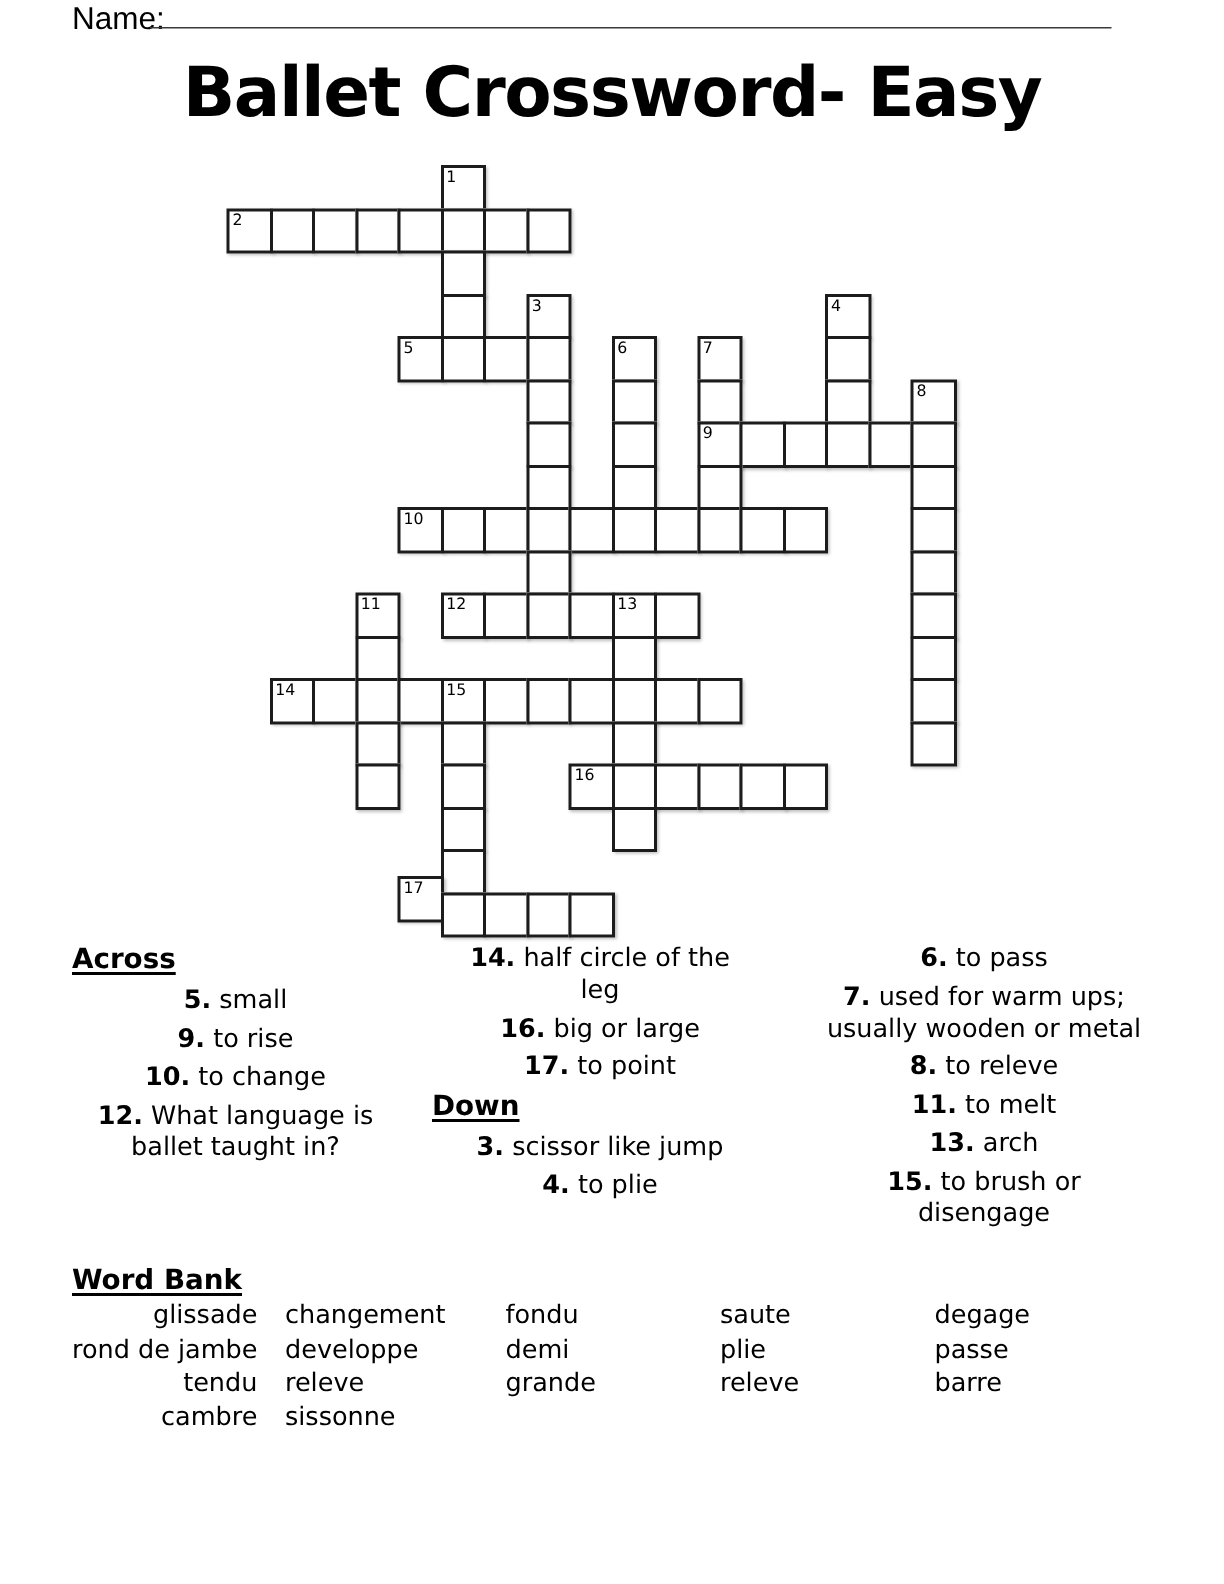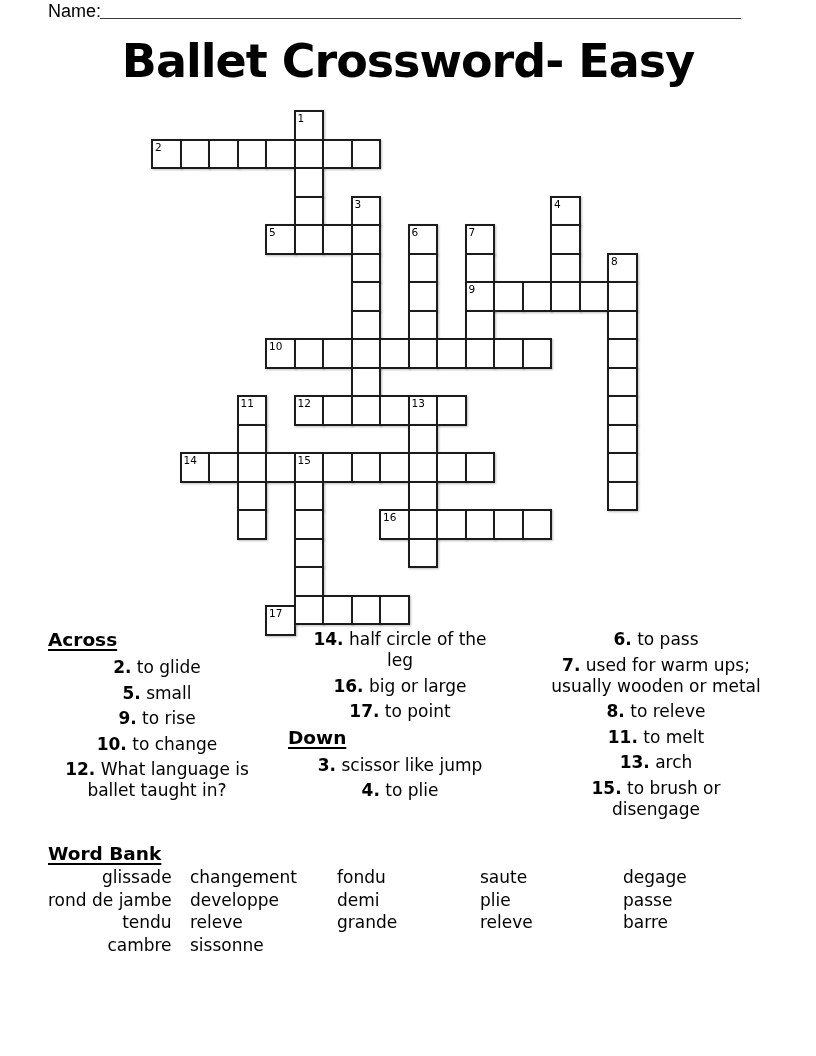--- a/index.html
+++ b/index.html
@@ -5,21 +5,21 @@
   html,body{margin:0;padding:0;background:#ffffff;}
   body{
     position:relative;
     width:816px;height:1056px;
     font-family:"DejaVu Sans","Liberation Sans",sans-serif;
     color:#111;
     overflow:hidden;
   }
   
   .name-row{position:absolute;left:48px;top:1px;width:700px;}
-  .name-label{font-family:"Liberation Sans",sans-serif;font-size:18px;color:#000;}
+  .name-label{font-family:"Liberation Sans",sans-serif;font-size:21px;color:#000;}
   .name-line{position:absolute;left:52px;top:17px;width:641px;height:0;border-bottom:1.6px solid #3a3a3a;}
   
   .title{
     position:absolute;left:0;top:33px;width:816px;
     text-align:center;font-size:46px;font-weight:600;letter-spacing:-1px;
     color:#000;line-height:56px;
   }
   
   #grid{position:absolute;left:151px;top:110px;width:488px;height:517px;}
   .cell{
@@ -182,32 +182,31 @@
       <span class="cnum">16</span>
     </div>
     <div class="cell" style="left: 256.5px; top: 399px;"></div>
     <div class="cell" style="left: 285px; top: 399px;"></div>
     <div class="cell" style="left: 313.5px; top: 399px;"></div>
     <div class="cell" style="left: 342px; top: 399px;"></div>
     <div class="cell" style="left: 370.5px; top: 399px;"></div>
     <div class="cell" style="left: 142.5px; top: 427.5px;"></div>
     <div class="cell" style="left: 256.5px; top: 427.5px;"></div>
     <div class="cell" style="left: 142.5px; top: 456px;"></div>
-    <div class="cell" style="left: 114px; top: 495px;">
+    <div class="cell" style="left: 114px; top: 474px;">
       <span class="cnum">17</span>
     </div>
     <div class="cell" style="left: 142.5px; top: 484.5px;"></div>
     <div class="cell" style="left: 171px; top: 484.5px;"></div>
     <div class="cell" style="left: 199.5px; top: 484.5px;"></div>
     <div class="cell" style="left: 228px; top: 484.5px;"></div>
   </div>
 
 <div class="clue-col" id="clue-col-1">
     <div class="clue-heading">Across</div>
-    <div class="clue"><span class="num">2.</span> <span class="txt">to glide</span></div>
     <div class="clue"><span class="num">5.</span> <span class="txt">small</span></div>
     <div class="clue"><span class="num">9.</span> <span class="txt">to rise</span></div>
     <div class="clue"><span class="num">10.</span> <span class="txt">to change</span></div>
     <div class="clue"><span class="num">12.</span> <span class="txt">What language is
 ballet taught in?</span></div>
   </div>
 <div class="clue-col" id="clue-col-2">
     <div class="clue"><span class="num">14.</span> <span class="txt">half circle of the
 leg</span></div>
     <div class="clue"><span class="num">16.</span> <span class="txt">big or large</span></div>

